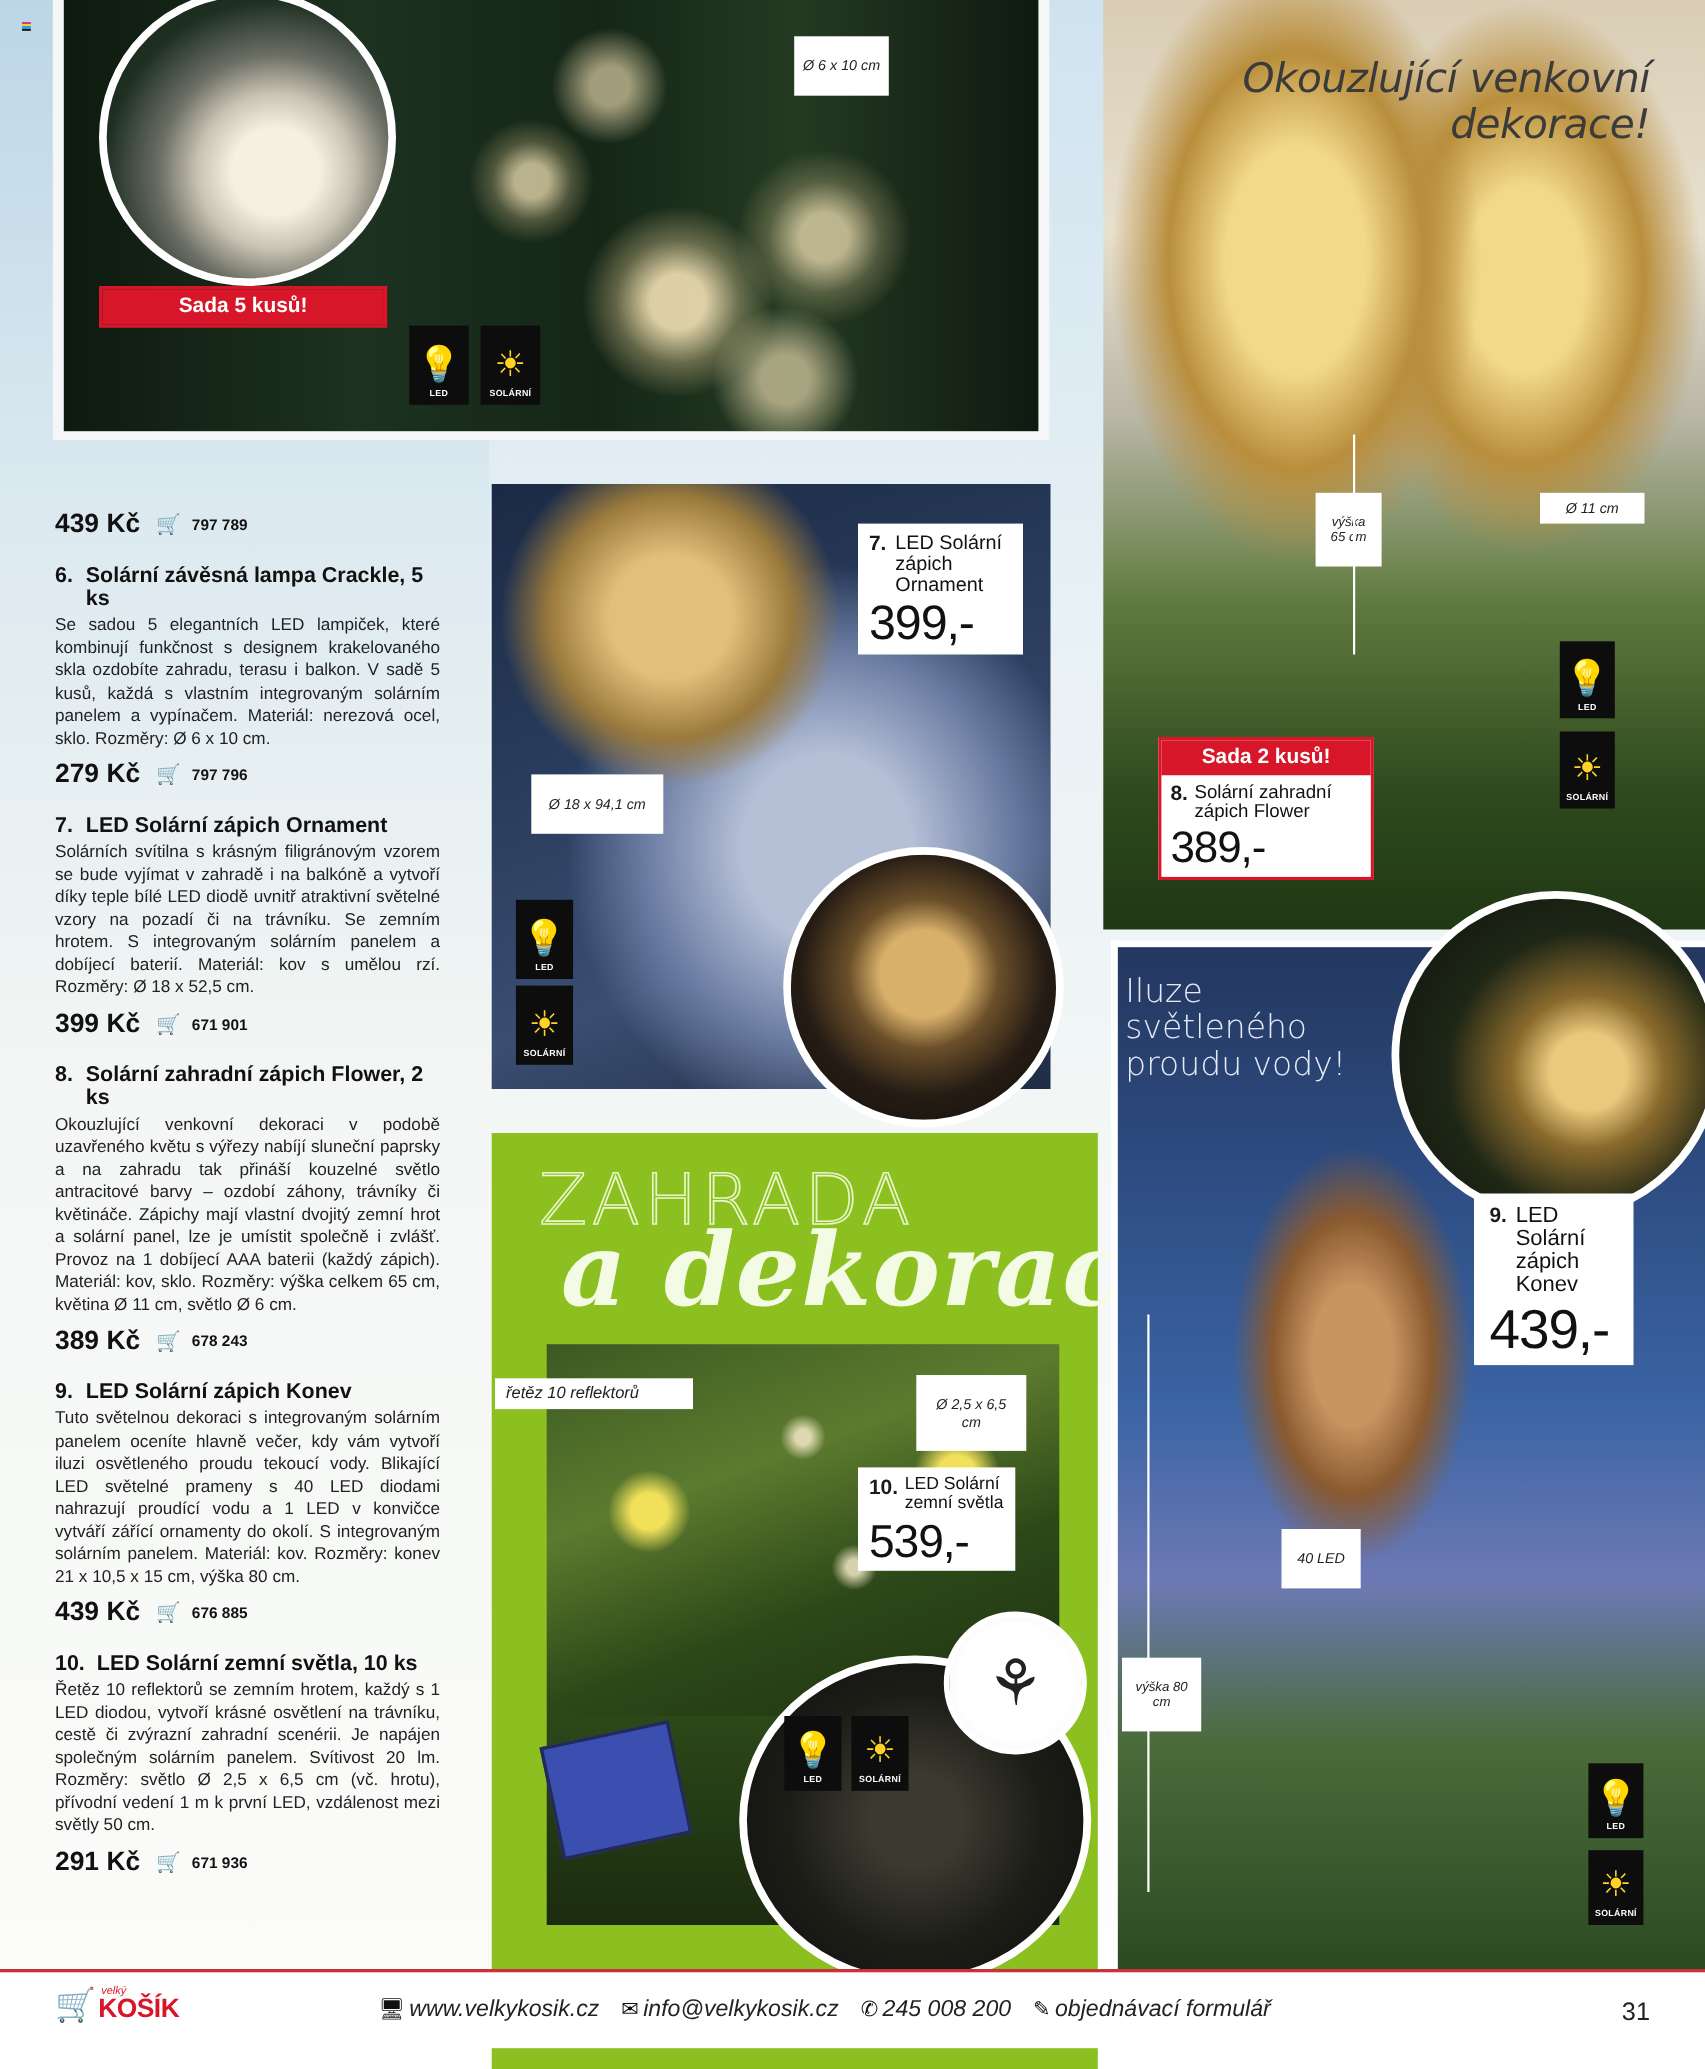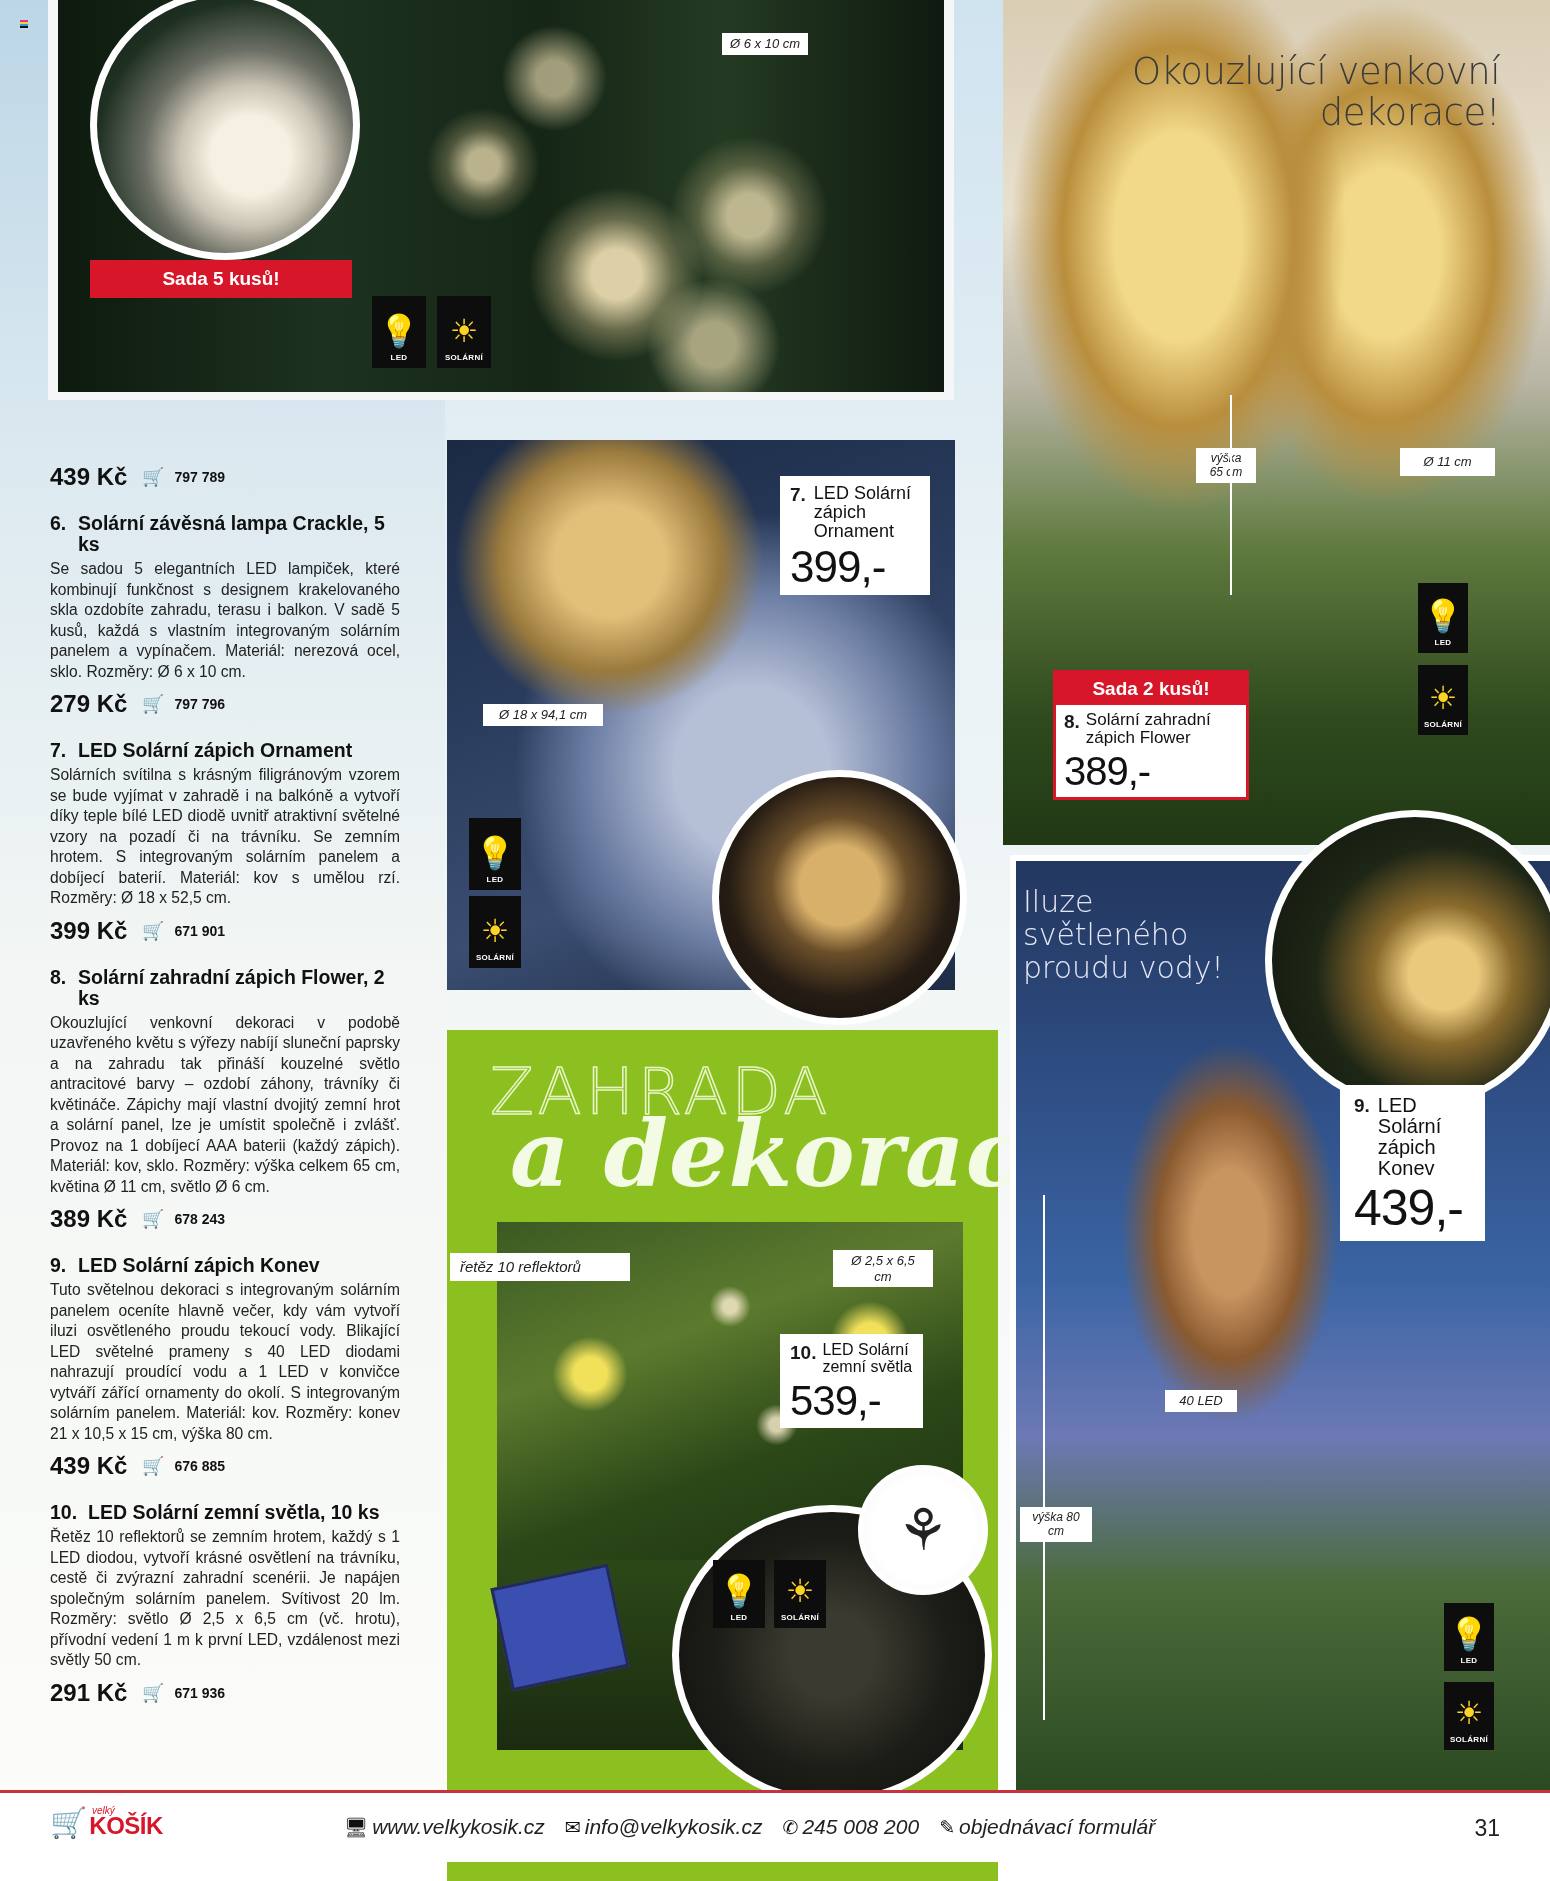--- a/index.html
+++ b/index.html
@@ -74,37 +74,37 @@
     border: 3px solid #222a55; transform: rotate(-12deg); }
   .circle-ground { left: 672px; top: 1505px; width: 320px; height: 300px;
     background: radial-gradient(circle at 50% 50%, #3a3a30 0 20%, #1d1d18 55%, #0c0c0a 100%); }
   .circle-cable { left: 858px; top: 1465px; width: 130px; height: 130px;
     background: radial-gradient(circle, #ffffff 0 60%, #f2f2f2 100%); border-width: 5px; }
   .cable-glyph { position: absolute; left: 0; top: 0; width: 100%; height: 100%;
     display: flex; align-items: center; justify-content: center; font-size: 58px; color: #222; }
 
   
   .dim-label { background: #fff; color: #222; font-style: italic; font-size: 13px;
-    padding: 3px 8px; line-height: 1.2; text-align: center; }
+    padding: 19px 8px; line-height: 1.2; text-align: center; }
   .price-card { background: #fff; padding: 8px 10px 6px 10px; }
   .price-card .num { font-weight: bold; font-size: 19px; }
   .price-card .name { font-size: 18px; line-height: 1.05; color: #111; }
   .price-card .price { font-size: 40px; line-height: 1; margin-top: 4px; color: #111;
     font-family: "Liberation Sans Narrow", "Liberation Sans", sans-serif; letter-spacing: -1px; }
   .red-card { border: 3px solid #d8162a; background: #fff; }
   .red-banner { background: #d8162a; color: #fff; font-weight: bold; font-size: 19px;
     text-align: center; padding: 5px 0; }
 
   .badge { width: 54px; height: 72px; background: #0d0d0d; display: flex; flex-direction: column;
     align-items: center; justify-content: flex-end; padding-bottom: 6px; }
   .badge .glyph { font-size: 32px; color: #ffd324; line-height: 1; margin-bottom: 6px; }
   .badge .blabel { font-size: 8px; color: #fff; font-weight: bold; letter-spacing: .3px; }
 
   .headline { color: #3b3b3b; font-weight: 300; font-size: 37px; line-height: 1.1; text-align: right;
-    font-family: "DejaVu Sans", sans-serif; letter-spacing: -0.5px; }
+    font-family: "DejaVu Sans", sans-serif; letter-spacing: -0.5px; font-style: italic; }
   .headline-konev { color: #e6e8f5; font-weight: 300; font-size: 30px; line-height: 1.1;
     font-family: "DejaVu Sans", sans-serif; }
 
   .arrow-v { width: 2px; background: #fff; }
 
   
   .col { left: 50px; top: 455px; width: 350px; font-family: "Liberation Sans", sans-serif; }
   .col .desc { font-size: 15.6px; line-height: 20.5px; color: #222; text-align: justify; }
   .col .prod { margin-top: 14px; }
   .col .ptitle { font-weight: bold; font-size: 19.5px; line-height: 21px; color: #111;

